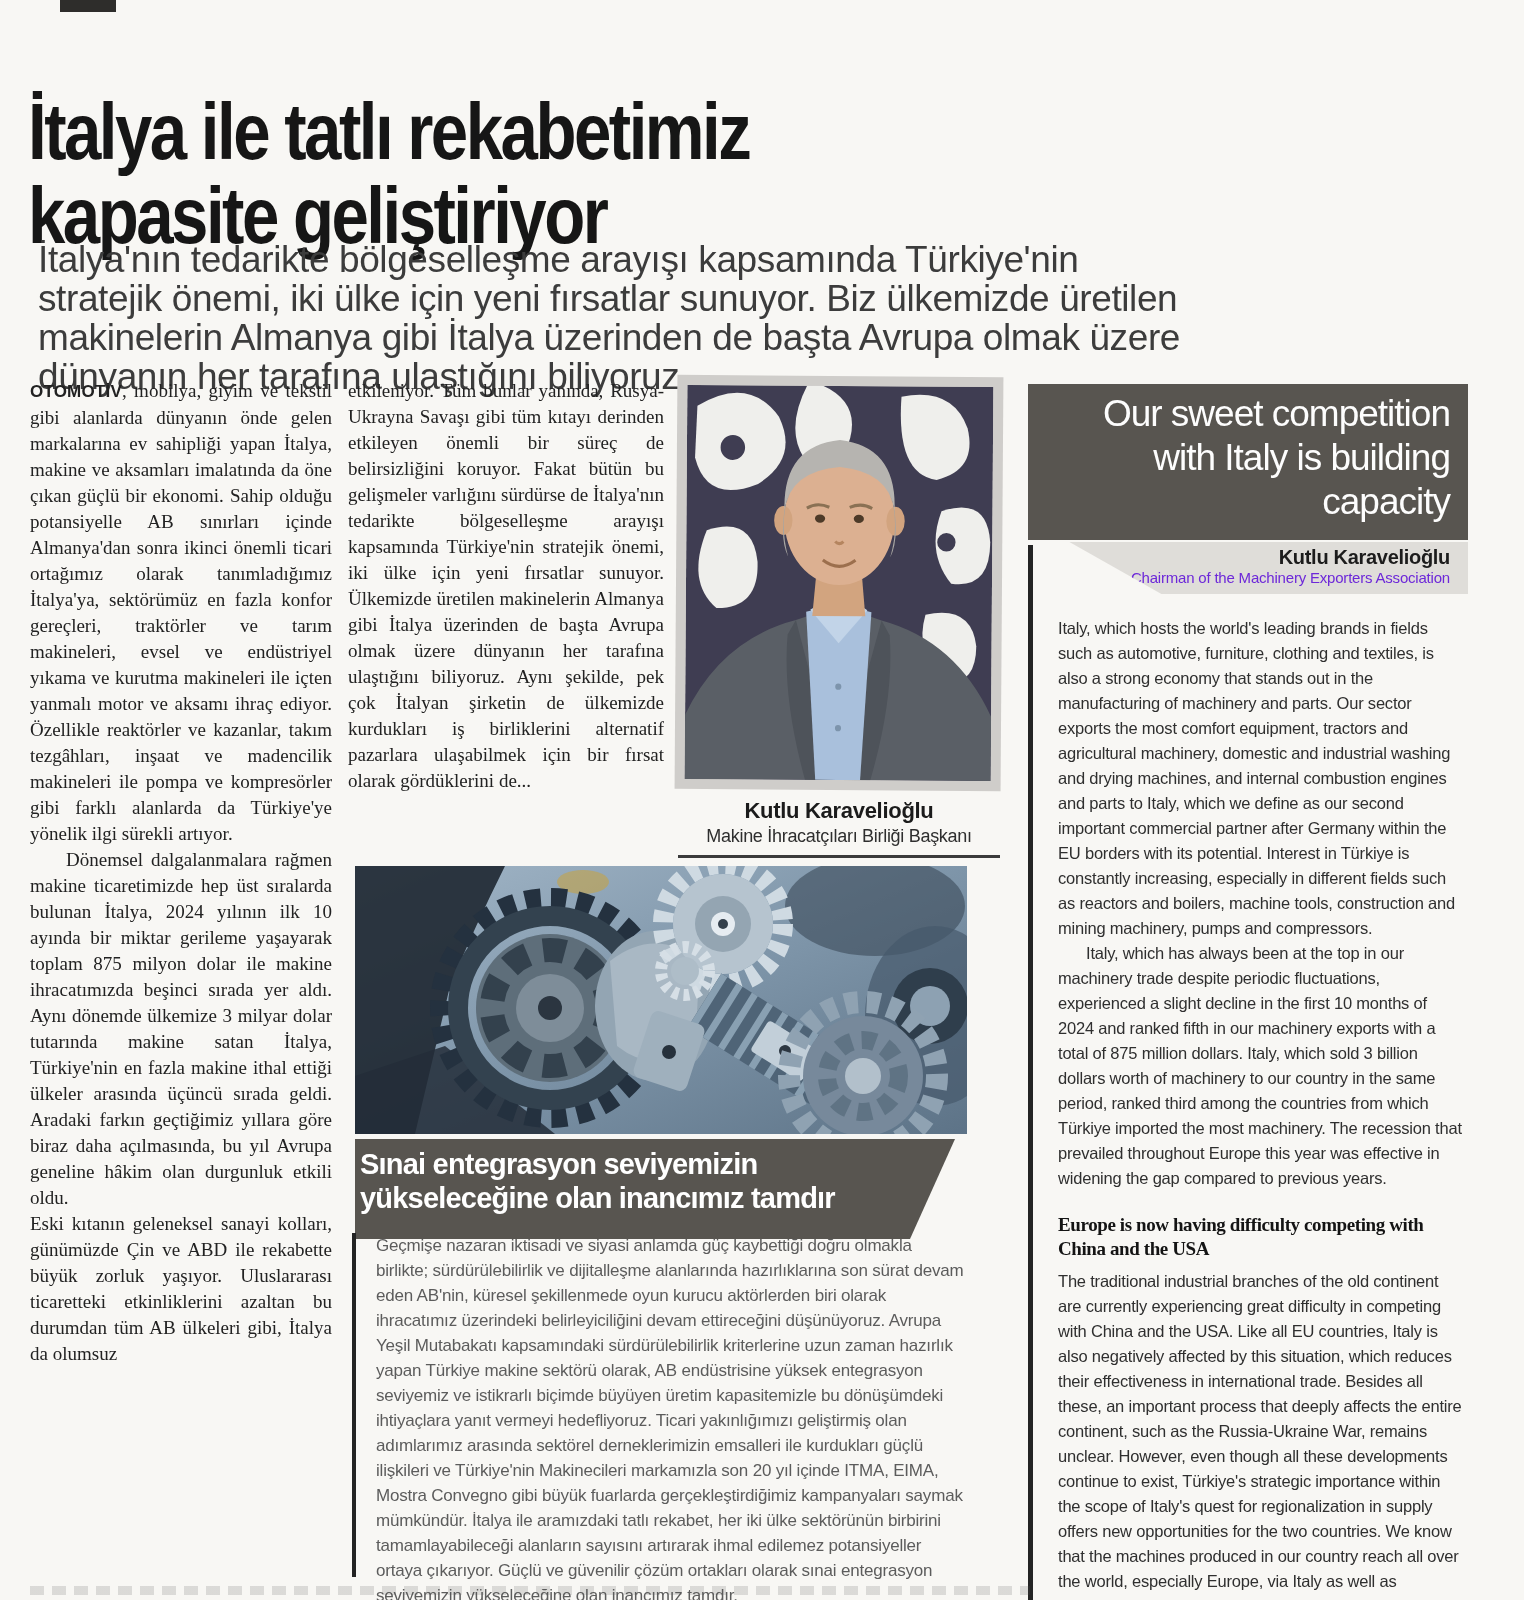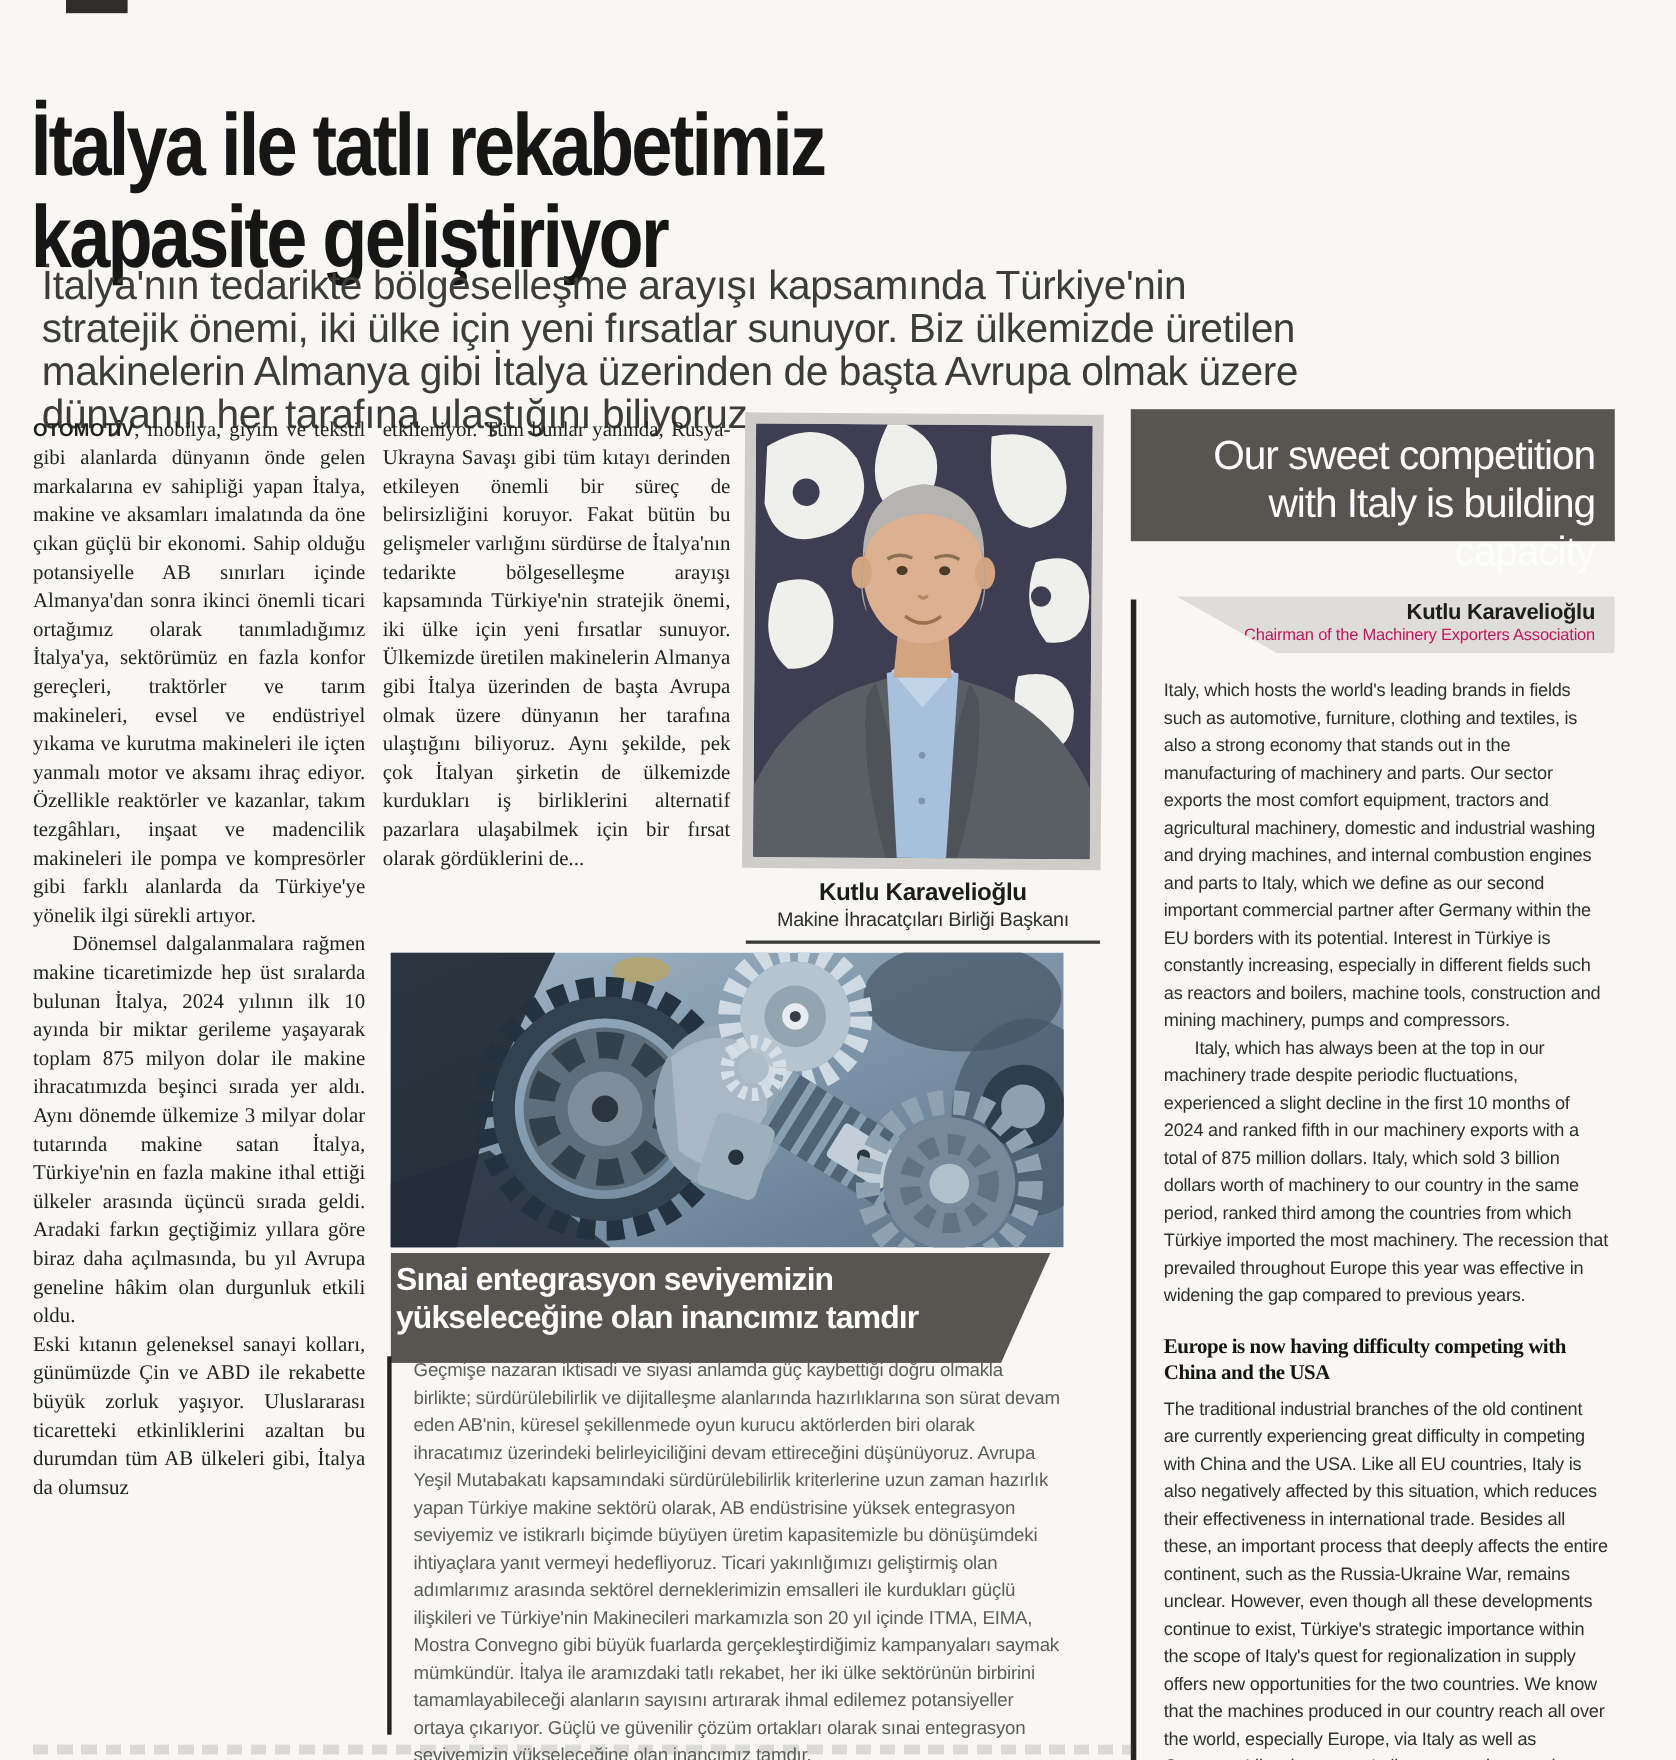--- a/index.html
+++ b/index.html
@@ -41,28 +41,28 @@
   .quotebox{left:355px;top:1139px;width:600px;height:100px;background:#585550;
             clip-path:polygon(0 0,100% 0,92.5% 100%,0 100%);
             color:#fff;box-sizing:border-box;padding:8px 16px 0 5px;
             font-weight:700;font-size:29px;line-height:34px;letter-spacing:-0.8px;}
   .quote-rule{left:352px;top:1233px;width:4px;height:344px;background:#232323;}
   .quotebody{left:376px;top:1233px;width:592px;font-size:17px;line-height:25px;color:#5c5c5c;
              letter-spacing:-0.2px;}
   .quotebody p{margin:0;}
 
   
-  .sb-title{left:1028px;top:372px;width:440px;height:120px;background:#585550;color:#fdfdfd;
-            box-sizing:border-box;padding:20px 18px 0 30px;text-align:right;
+  .sb-title{left:1028px;top:384px;width:440px;height:156px;background:#585550;color:#fdfdfd;
+            box-sizing:border-box;padding:8px 18px 0 30px;text-align:right;
             font-size:37px;line-height:44px;letter-spacing:-1px;}
   .sb-byline{left:1030px;top:542px;width:438px;height:52px;background:#dfddd9;
              clip-path:polygon(9% 0,100% 0,100% 100%,30% 100%);
              box-sizing:border-box;padding:4px 18px 0 0;text-align:right;}
   .sb-name{font-weight:700;font-size:20px;color:#1c1c1c;letter-spacing:-0.3px;}
-  .sb-role{font-size:15px;color:#be185d;letter-spacing:-0.2px;}
+  .sb-role{font-size:15px;color:#6d28d9;letter-spacing:-0.2px;}
   .sb-rule{left:1028px;top:545px;width:5px;height:1055px;background:#242424;}
   .sb-text{left:1058px;top:616px;width:406px;font-size:16.5px;line-height:25px;color:#2f2f2f;
            letter-spacing:-0.2px;}
   .sb-text p{margin:0;}
   .sb-p2{text-indent:28px;}
   .sb-subhead{font-weight:700;font-size:19px;line-height:24px;color:#141414;margin:22px 0 8px 0 !important;
               letter-spacing:-0.4px;font-family:Liberation Serif, serif;}
 
   .topmark{left:60px;top:0;width:56px;height:12px;background:#2e2d2b;}
   .bottom-smudge{left:30px;top:1586px;width:1000px;height:9px;opacity:.18;

